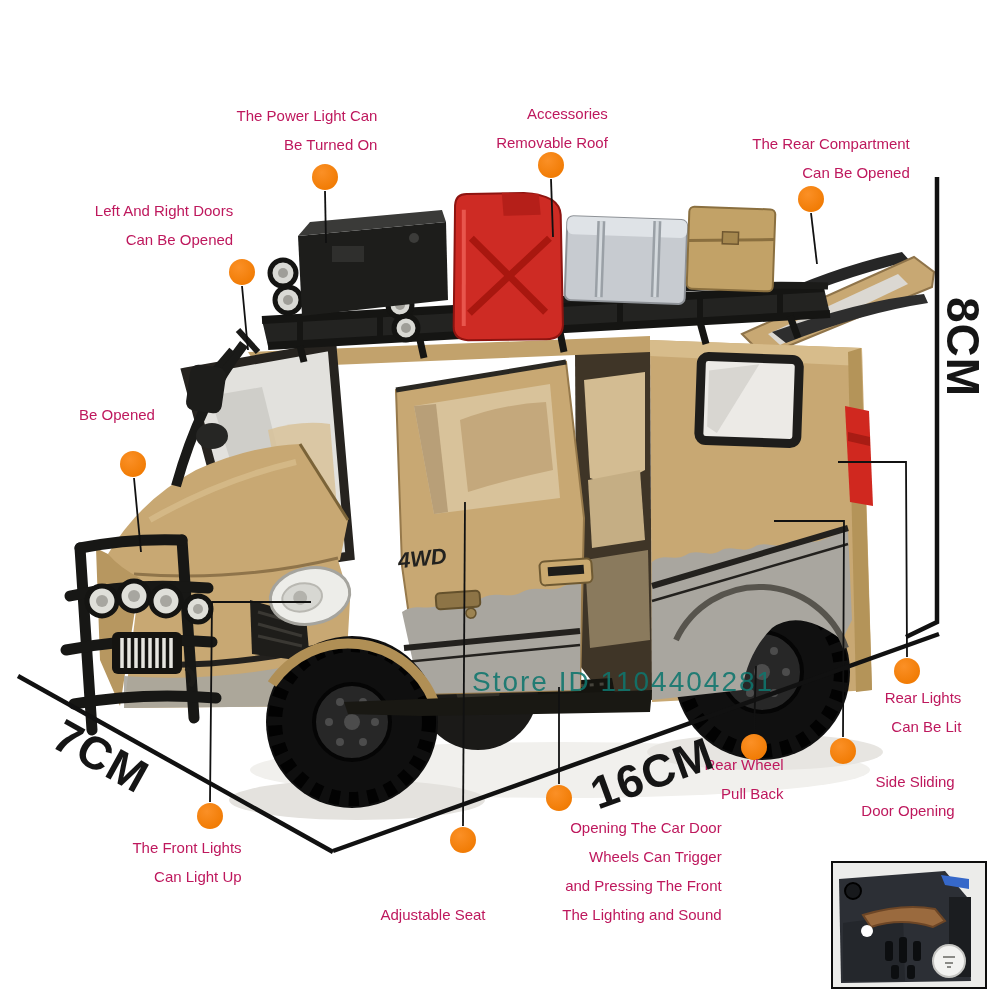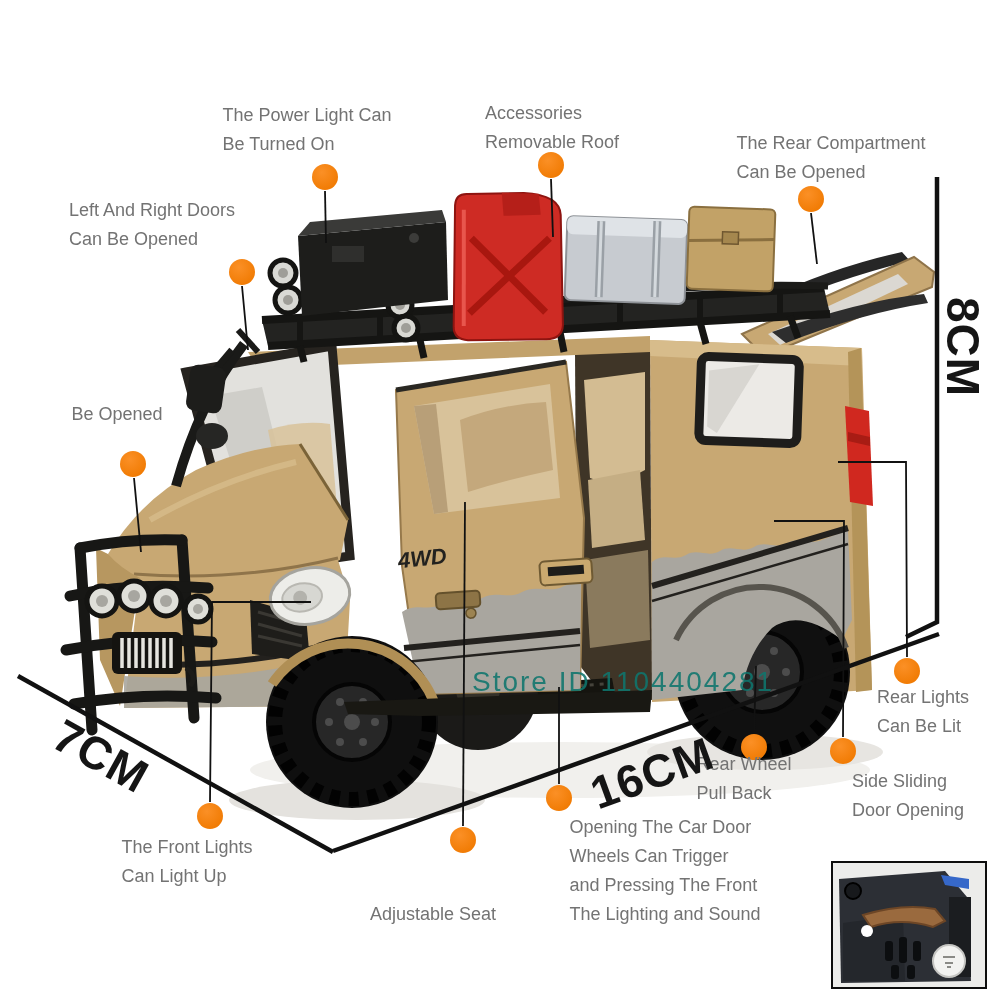--- a/index.html
+++ b/index.html
@@ -1,19 +1,19 @@
 <!DOCTYPE html>
 <html><head>
 <meta charset="utf-8">
 <style>
   *{margin:0;padding:0;box-sizing:border-box}
   html,body{width:1000px;height:1000px}
   body{background:#ffffff;font-family:"Liberation Sans","DejaVu Sans",sans-serif;position:relative;overflow:hidden}
   .stage{position:absolute;left:0;top:0;width:1000px;height:1000px;z-index:1}
-  .label{position:absolute;transform:translateX(-50%);text-align:left;font-size:18px;line-height:29px;color:#737373;white-space:nowrap;z-index:4}
+  .label{position:absolute;transform:translateX(-50%);text-align:right;font-size:15px;line-height:29px;color:#be185d;white-space:nowrap;z-index:4}
   .dot{position:absolute;width:26px;height:26px;border-radius:50%;
        background:radial-gradient(circle at 38% 32%, #fb9026, #f17c05 72%);z-index:4}
   .dim{position:absolute;font-size:46px;font-weight:bold;color:#151515;white-space:nowrap;z-index:4;letter-spacing:1px}
   .dim-7 {left:101px;top:756px;transform:translate(-50%,-50%) rotate(29deg)}
   .dim-16{left:652px;top:773px;transform:translate(-50%,-50%) rotate(-20deg)}
   .dim-8 {left:963px;top:347px;transform:translate(-50%,-50%) rotate(90deg)}
   .watermark{position:absolute;left:472px;top:666px;font-size:28px;color:#0f766e;opacity:.88;letter-spacing:2px;z-index:3}
   .inset{position:absolute;left:831px;top:861px;width:156px;height:128px;border:2px solid #0d0d0d;background:#efefed;z-index:4}
   .inset svg{display:block;width:100%;height:100%}
 </style>
@@ -279,35 +279,35 @@
   <div>Be Turned On</div>
 </div>
 <div class="label" style="left:552px;top:99px">
   <div>Accessories</div>
   <div>Removable Roof</div>
 </div>
 <div class="label" style="left:831px;top:129px">
   <div>The Rear Compartment</div>
   <div>Can Be Opened</div>
 </div>
-<div class="label" style="left:152px;top:196px">
+<div class="label" style="left:164px;top:196px">
   <div>Left And Right Doors</div>
   <div>Can Be Opened</div>
 </div>
 <div class="label" style="left:117px;top:400px">
   <div>Be Opened</div>
 </div>
 <div class="label" style="left:187px;top:833px">
   <div>The Front Lights</div>
   <div>Can Light Up</div>
 </div>
 <div class="label" style="left:433px;top:900px">
   <div>Adjustable Seat</div>
 </div>
-<div class="label" style="left:665px;top:813px">
+<div class="label" style="left:642px;top:813px">
   <div>Opening The Car Door</div>
   <div>Wheels Can Trigger</div>
   <div>and Pressing The Front</div>
   <div>The Lighting and Sound</div>
 </div>
 <div class="label" style="left:744px;top:750px">
   <div>Rear Wheel</div>
   <div>Pull Back</div>
 </div>
 <div class="label" style="left:908px;top:767px">

